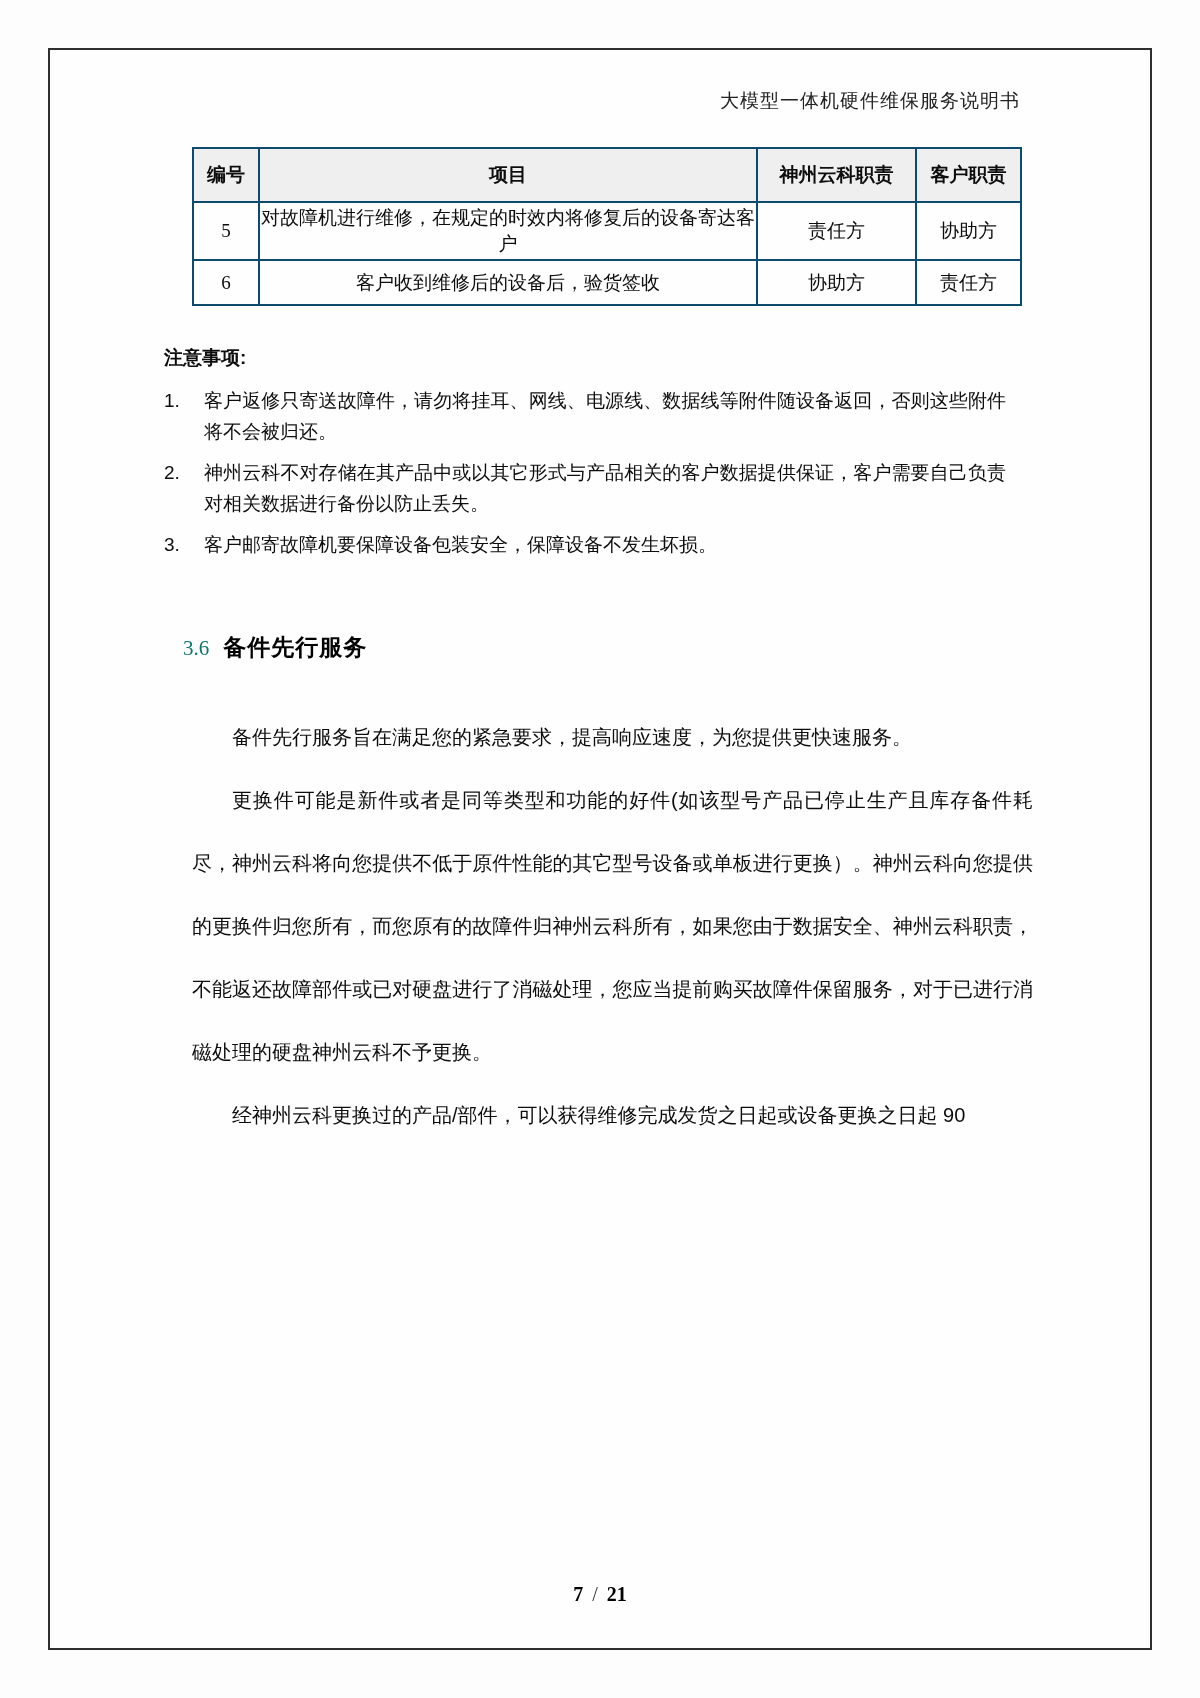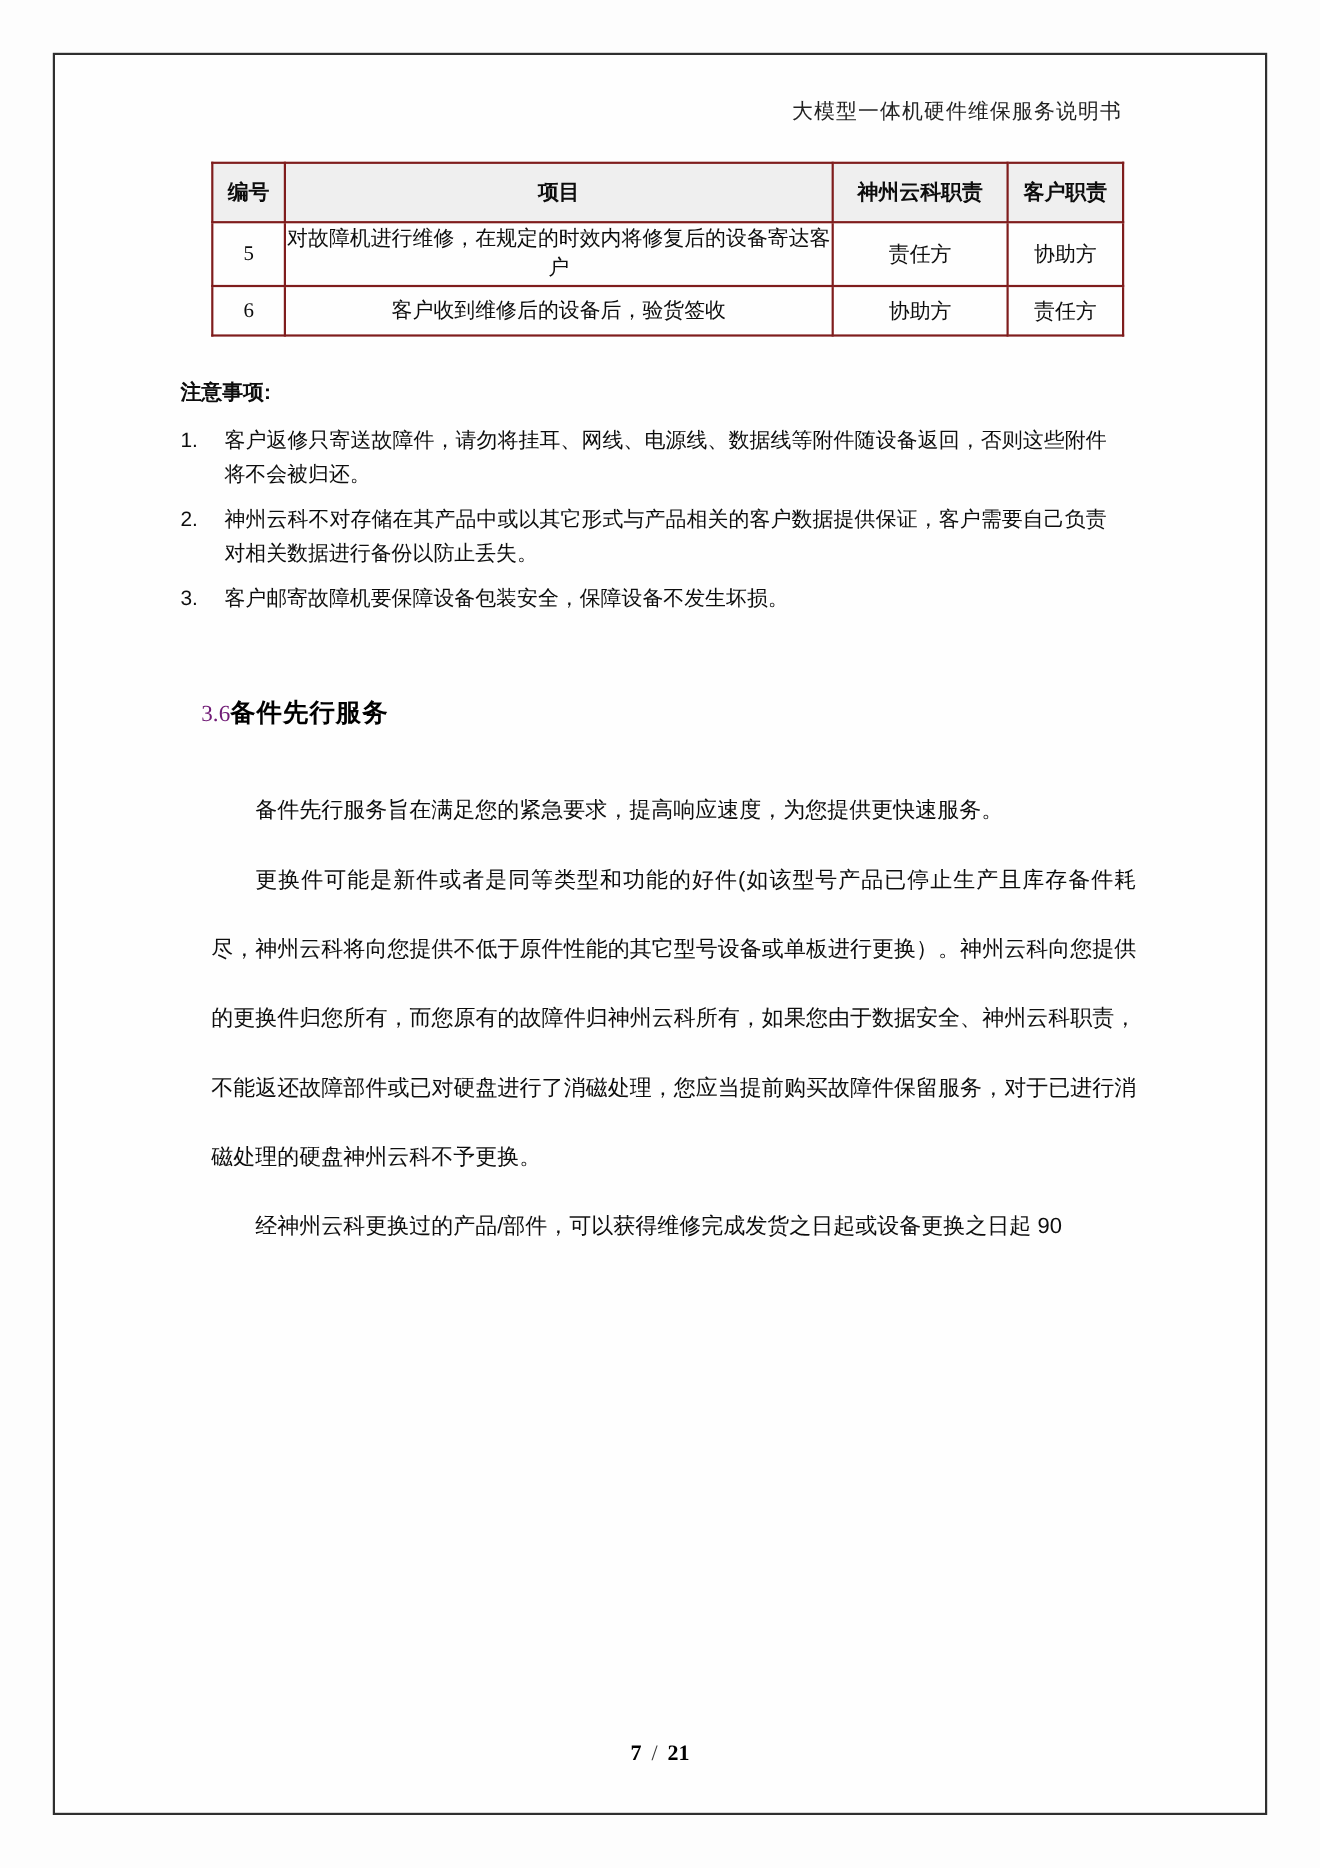--- a/index.html
+++ b/index.html
@@ -25,42 +25,42 @@
   }
 
   table.resp-table {
     position: absolute; left: 192px; top: 147px;
     width: 828px; border-collapse: collapse;
     font-family: "Liberation Serif", serif;
     font-size: 19px; color: #0d0d0d;
     table-layout: fixed;
   }
   table.resp-table th, table.resp-table td {
-    border: 2px solid #7f1d1d; text-align: center; vertical-align: middle;
+    border: 2px solid #0c4a6e; text-align: center; vertical-align: middle;
     padding: 0;
   }
   table.resp-table thead tr { height: 54px; }
   table.resp-table thead th { background: #efefef; font-weight: bold; }
   tr.row-a { height: 58px; }
   tr.row-b { height: 45px; }
   td.c-item { text-align: left; padding: 5px 12px; line-height: 26px; margin-top: 32px; }
 
   .notes {
     position: absolute; left: 164px; top: 342px; width: 842px;
     font-size: 19px; line-height: 31px; color: #0d0d0d;
   }
   .notes-title { font-weight: bold; margin-bottom: 12px; }
   .note-item { display: flex; margin-bottom: 10px; }
   .note-num { width: 40px; flex: 0 0 40px; }
   .note-text { flex: 1; text-align: justify; }
 
   .sec-heading { position: absolute; left: 183px; top: 632px; white-space: nowrap; }
   .sec-num {
     font-family: "Liberation Serif", serif;
-    font-size: 21px; color: #701a75; 
+    font-size: 21px; color: #0f766e; margin-right: 14px;
   }
   .sec-title { font-size: 23px; font-weight: bold; color: #000; letter-spacing: 1px; }
 
   .body-text {
     position: absolute; left: 192px; top: 706px; width: 841px;
     font-size: 20px; line-height: 63px; color: #0d0d0d;
     text-align: justify;
   }
   .body-text p { margin: 0; text-indent: 2em; }
 

